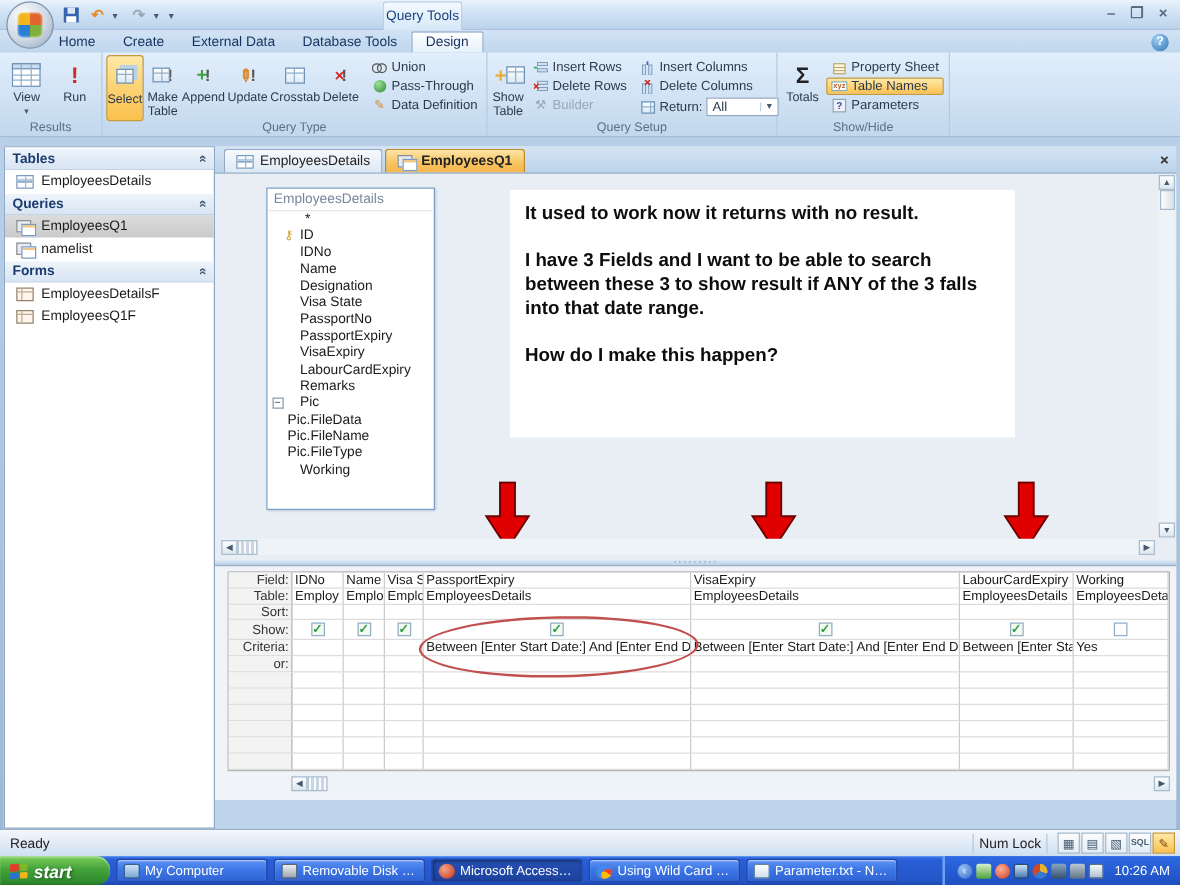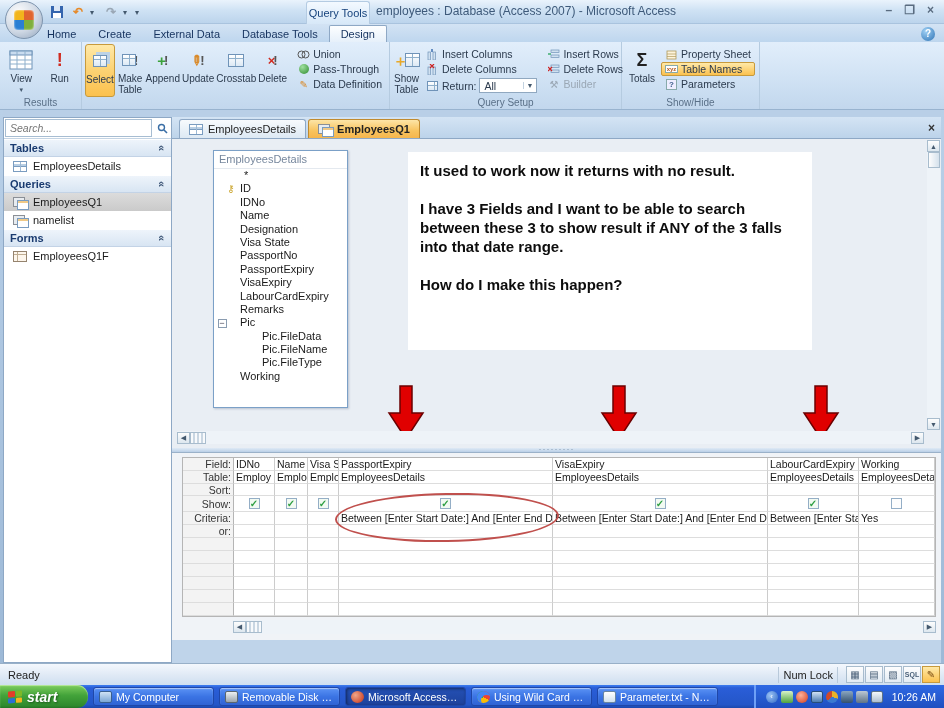--- a/index.html
+++ b/index.html
@@ -100,21 +100,21 @@
   .doc-close { position:absolute; right:6px; top:4px; font-size:12px; font-weight:bold; color:#333; cursor:pointer; }
 
   
   .design { position:absolute; left:172px; top:139px; right:3px; height:309px; background:#e9eef4; overflow:hidden; }
   .fieldlist { position:absolute; left:41px; top:11px; width:135px; height:258px; background:#fff;
     border:1px solid #7ba0c7; box-shadow:1px 1px 2px rgba(90,110,140,.35); font-size:11px; }
   .fl-title { padding:2px 5px 3px; color:#76879d; border-bottom:1px solid #e4e9ef; cursor:move; }
   .fl-item { height:13.4px; line-height:13.4px; padding-left:26px; position:relative; white-space:nowrap; cursor:pointer; }
   .fl-item .pre { position:absolute; left:9px; top:0; width:16px; text-align:center; }
   .fl-star { padding-left:30px; }
-  .fl-indent { padding-left:48px; }
+  .fl-indent { padding-left:16px; }
   .key-glyph { color:#c9a227; font-size:10px; }
   .minus-box { display:inline-block; width:9px; height:9px; border:1px solid #8a9cb0; line-height:7px; font-size:9px; text-align:center; color:#445; background:#fff; }
 
   .notebox { position:absolute; left:236px; top:13px; width:404px; height:198px; background:#fff; padding:9px 12px;
     font-weight:bold; font-size:15px; line-height:19px; color:#0d0d0d; }
   .notebox p { margin-bottom:19px; }
 
   .red-arrow { position:absolute; width:38px; height:56px; }
 
   .hscroll-top { position:absolute; left:5px; right:17px; top:292px; height:13px; background:#eef3f8; display:flex; align-items:center; }
@@ -190,21 +190,20 @@
           <rect x="3" y="8" width="8" height="5" fill="#fff"></rect>
         </svg>
     </span>
     <span class="qat-btn qat-undo">↶</span>
       <span class="qat-dd">▾</span>
     <span class="qat-btn qat-redo">↷</span>
       <span class="qat-dd">▾</span>
     <span class="qat-dd">▾</span>
   </div>
   <div class="ctx-tab-hdr">Query Tools</div>
-  <div class="win-title">employees : Database (Access 2007) - Microsoft Access</div>
   <div class="win-ctrls">
     <span>–</span>
     <span>❐</span>
     <span>×</span>
   </div>
 </div>
 <div class="office-btn">
     <div class="office-flower"></div>
   </div>
 
@@ -296,33 +295,60 @@
         <span class="sicon">
             <span style="width:10px;height:10px;border-radius:50%;background:radial-gradient(circle at 35% 30%,#9fe09f,#2d8a2d);display:inline-block"></span>
           </span>
         <span>Pass-Through</span>
       </div>
       <div class="smallbtn">
         <span class="sicon" style="color:#d98a2b">✎</span>
         <span>Data Definition</span>
       </div>
     </div>
+    <div class="rgroup-label">Query Type</div>
   </div>
 
   <div class="rgroup" style="width:232px">
     <div class="bigbtn" style="width:35px">
       <span class="bicon">
           <span style="color:#e8a92a;font-weight:bold;font-size:15px;margin-right:-3px">＋</span>
           <span class="tbl-glyph" style="width:15px;height:14px"></span>
         </span>
       <span>Show Table</span>
     </div>
     <div class="smallcol">
       <div class="smallbtn">
         <span class="sicon">
+            <svg width="12" height="10" viewBox="0 0 12 10">
+              <rect x="3" y="1" width="8" height="2.5" fill="#cfe0f0" stroke="#6f93b8" stroke-width=".7"></rect>
+              <rect x="3" y="6" width="8" height="2.5" fill="#cfe0f0" stroke="#6f93b8" stroke-width=".7"></rect>
+              <path d="M0 5h3" stroke="#3a6" stroke-width="1.4"></path>
+            </svg>
+          </span>
+        <span>Insert Rows</span>
+      </div>
+      <div class="smallbtn">
+        <span class="sicon">
+            <svg width="12" height="10" viewBox="0 0 12 10">
+              <rect x="3" y="1" width="8" height="2.5" fill="#cfe0f0" stroke="#6f93b8" stroke-width=".7"></rect>
+              <rect x="3" y="6" width="8" height="2.5" fill="#cfe0f0" stroke="#6f93b8" stroke-width=".7"></rect>
+              <path d="M0 3l4 4M4 3L0 7" stroke="#c22" stroke-width="1.2"></path>
+            </svg>
+          </span>
+        <span>Delete Rows</span>
+      </div>
+      <div class="smallbtn disabled">
+        <span class="sicon" style="color:#9aa7b4">⚒</span>
+        <span>Builder</span>
+      </div>
+    </div>
+    <div class="smallcol">
+      <div class="smallbtn">
+        <span class="sicon">
             <svg width="11" height="11" viewBox="0 0 11 11">
               <rect x="1" y="3" width="2.5" height="8" fill="#cfe0f0" stroke="#6f93b8" stroke-width=".7"></rect>
               <rect x="6" y="3" width="2.5" height="8" fill="#cfe0f0" stroke="#6f93b8" stroke-width=".7"></rect>
               <path d="M5 0v3" stroke="#36a" stroke-width="1.4"></path>
             </svg>
           </span>
         <span>Insert Columns</span>
       </div>
       <div class="smallbtn">
         <span class="sicon">
@@ -338,46 +364,20 @@
         <span class="sicon">
             <span class="tbl-glyph" style="width:11px;height:10px"></span>
           </span>
         <span>Return:</span>
         <span class="combo">
           <span>All</span>
           <span class="dd">▼</span>
         </span>
       </div>
     </div>
-    <div class="smallcol">
-      <div class="smallbtn">
-        <span class="sicon">
-            <svg width="12" height="10" viewBox="0 0 12 10">
-              <rect x="3" y="1" width="8" height="2.5" fill="#cfe0f0" stroke="#6f93b8" stroke-width=".7"></rect>
-              <rect x="3" y="6" width="8" height="2.5" fill="#cfe0f0" stroke="#6f93b8" stroke-width=".7"></rect>
-              <path d="M0 5h3" stroke="#3a6" stroke-width="1.4"></path>
-            </svg>
-          </span>
-        <span>Insert Rows</span>
-      </div>
-      <div class="smallbtn">
-        <span class="sicon">
-            <svg width="12" height="10" viewBox="0 0 12 10">
-              <rect x="3" y="1" width="8" height="2.5" fill="#cfe0f0" stroke="#6f93b8" stroke-width=".7"></rect>
-              <rect x="3" y="6" width="8" height="2.5" fill="#cfe0f0" stroke="#6f93b8" stroke-width=".7"></rect>
-              <path d="M0 3l4 4M4 3L0 7" stroke="#c22" stroke-width="1.2"></path>
-            </svg>
-          </span>
-        <span>Delete Rows</span>
-      </div>
-      <div class="smallbtn disabled">
-        <span class="sicon" style="color:#9aa7b4">⚒</span>
-        <span>Builder</span>
-      </div>
-    </div>
     <div class="rgroup-label">Query Setup</div>
   </div>
 
   <div class="rgroup" style="width:138px">
     <div class="bigbtn" style="width:34px">
       <span class="bicon sigma">Σ</span>
       <span>Totals</span>
     </div>
     <div class="smallcol">
       <div class="smallbtn">
@@ -405,29 +405,20 @@
     </div>
     <div class="rgroup-label">Show/Hide</div>
   </div>
 </div>
 
 <div class="gapstrip"></div>
 <div class="side-l"></div>
 <div class="side-r"></div>
 
 <div class="navpane">
-  <div class="nav-search">
-    <input placeholder="Search..." style="">
-    <span class="mag">
-      <svg width="11" height="11" viewBox="0 0 11 11">
-          <circle cx="4.5" cy="4.5" r="3" fill="none" stroke="#3a6ea5" stroke-width="1.4"></circle>
-          <line x1="7" y1="7" x2="10" y2="10" stroke="#3a6ea5" stroke-width="1.6"></line>
-        </svg>
-    </span>
-  </div>
 
   <div class="nav-sec">
     <span>Tables</span>
       <span class="sp"></span>
     <span class="chev-up">«</span>
   </div>
   <div class="nav-item">
     <span class="ico-table"></span>
     <span>EmployeesDetails</span>
   </div>
@@ -443,20 +434,24 @@
   </div>
   <div class="nav-item">
     <span class="ico-query"></span>
     <span>namelist</span>
   </div>
 
   <div class="nav-sec">
     <span>Forms</span>
       <span class="sp"></span>
     <span class="chev-up">«</span>
+  </div>
+  <div class="nav-item">
+    <span class="ico-form"></span>
+    <span>EmployeesDetailsF</span>
   </div>
   <div class="nav-item">
     <span class="ico-form"></span>
     <span>EmployeesQ1F</span>
   </div>
 </div>
 
 <div class="doctabs">
   <div class="dtab">
     <span class="ico-table"></span>

